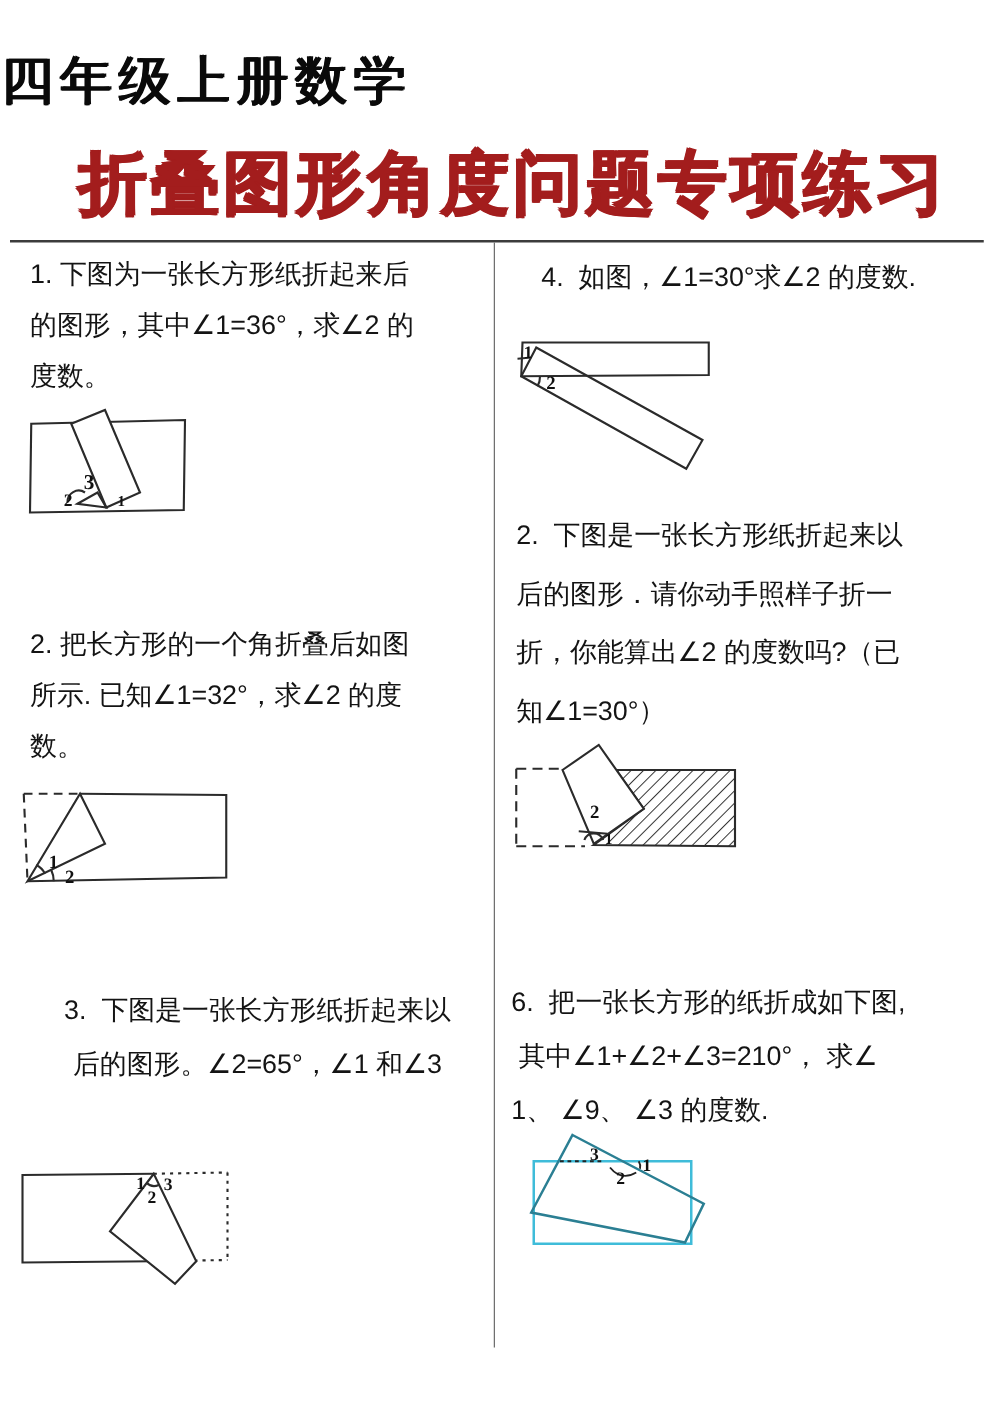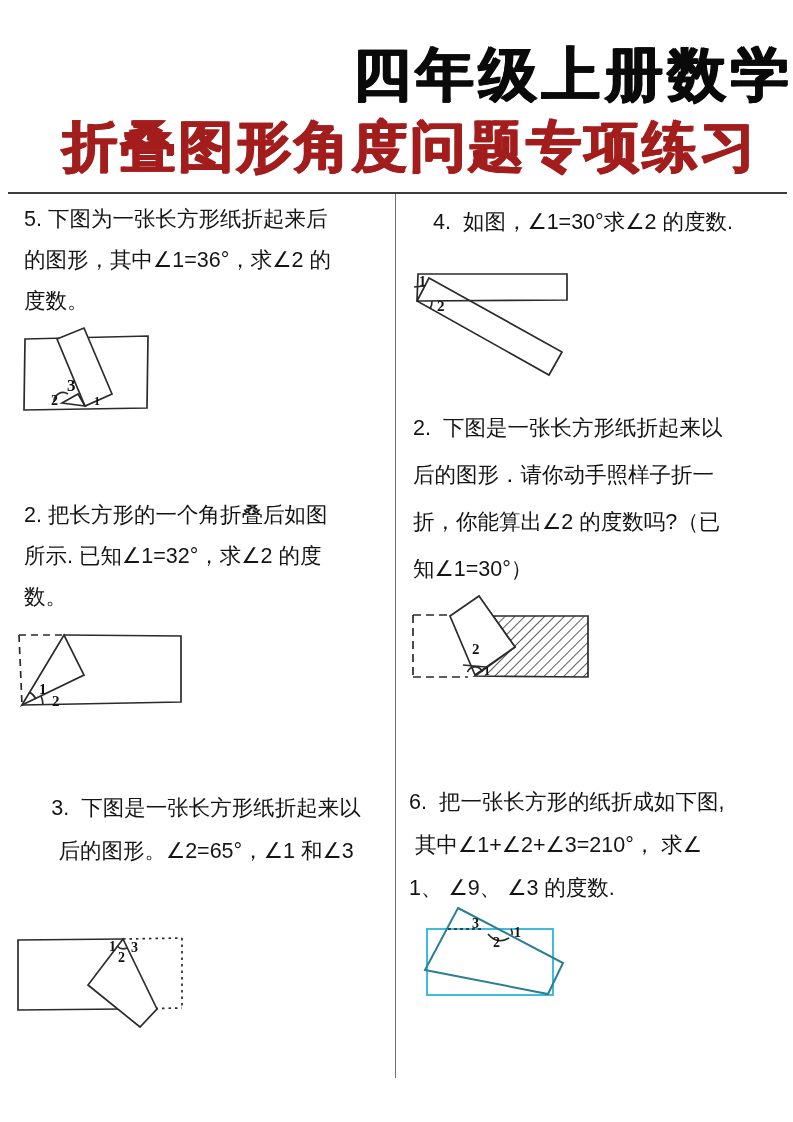--- a/index.html
+++ b/index.html
@@ -1,20 +1,20 @@
 <!DOCTYPE html>
 <html><head>
 <meta charset="utf-8">
 <style>
   html,body { margin:0; padding:0; background:#fff; }
   .page { position:relative; width:793px; height:1122px; background:#fff; overflow:hidden;
           font-family:"Liberation Sans","DejaVu Sans",sans-serif; color:#141414; }
 
-  .title1 { position:absolute; top:36px; left:0; right:0; text-align:right;
-            font-size:58px; font-weight:700; letter-spacing:5px; color:#0a0a0a;
+  .title1 { position:absolute; top:36px; left:0; right:0; text-align:left;
+            font-size:42px; font-weight:400; letter-spacing:5px; color:#0a0a0a;
             text-shadow:2px 0 0 currentColor, 0 1px 0 currentColor, 1px 1px 0 currentColor; }
   .title2 { position:absolute; top:110px; left:0; right:0; text-align:center;
             font-size:55px; font-weight:900; letter-spacing:3px;
             text-shadow:2px 0 0 currentColor, 0 1px 0 currentColor, 1px 1px 0 currentColor;margin-left:26px; }
 
   .rule    { position:absolute; top:192px; left:8px; width:779px; height:2px; background:#3c3c3c; }
   .divider { position:absolute; left:395px; top:194px; width:1px; height:884px; background:#6f6f6f; }
 
   .ptext { position:absolute; font-size:21.5px; line-height:41px; }
   .tline { white-space:pre; }
@@ -42,21 +42,21 @@
 <body>
 
 <div class="page">
 
   <div class="title1">四年级上册数学</div>
   <div class="title2" style="color: rgb(163, 29, 29);">折叠图形角度问题专项练习</div>
   <div class="rule"></div>
   <div class="divider"></div>
 
   <div class="ptext p1t">
-    <div class="tline">5. 下图为一张长方形纸折起来后</div>
+    <div class="tline">1. 下图为一张长方形纸折起来后</div>
     <div class="tline">的图形，其中∠1=36°，求∠2 的</div>
     <div class="tline">度数。</div>
   </div>
   <div class="fig f1">
     <svg width="150" height="115" viewBox="0 0 150 115">
       <polygon class="ln" points="7,14 130,11 129,83 6,85"></polygon>
       <polygon class="ln wfill" points="39,14 66,3 94,69 67,81"></polygon>
       <polygon class="ln" points="44,78 60,69 67,81"></polygon>
       <path class="ln" d="M 36 77 A 9 9 0 0 1 50 69"></path>
       <text class="fl" x="33" y="80" font-size="14">2</text>

